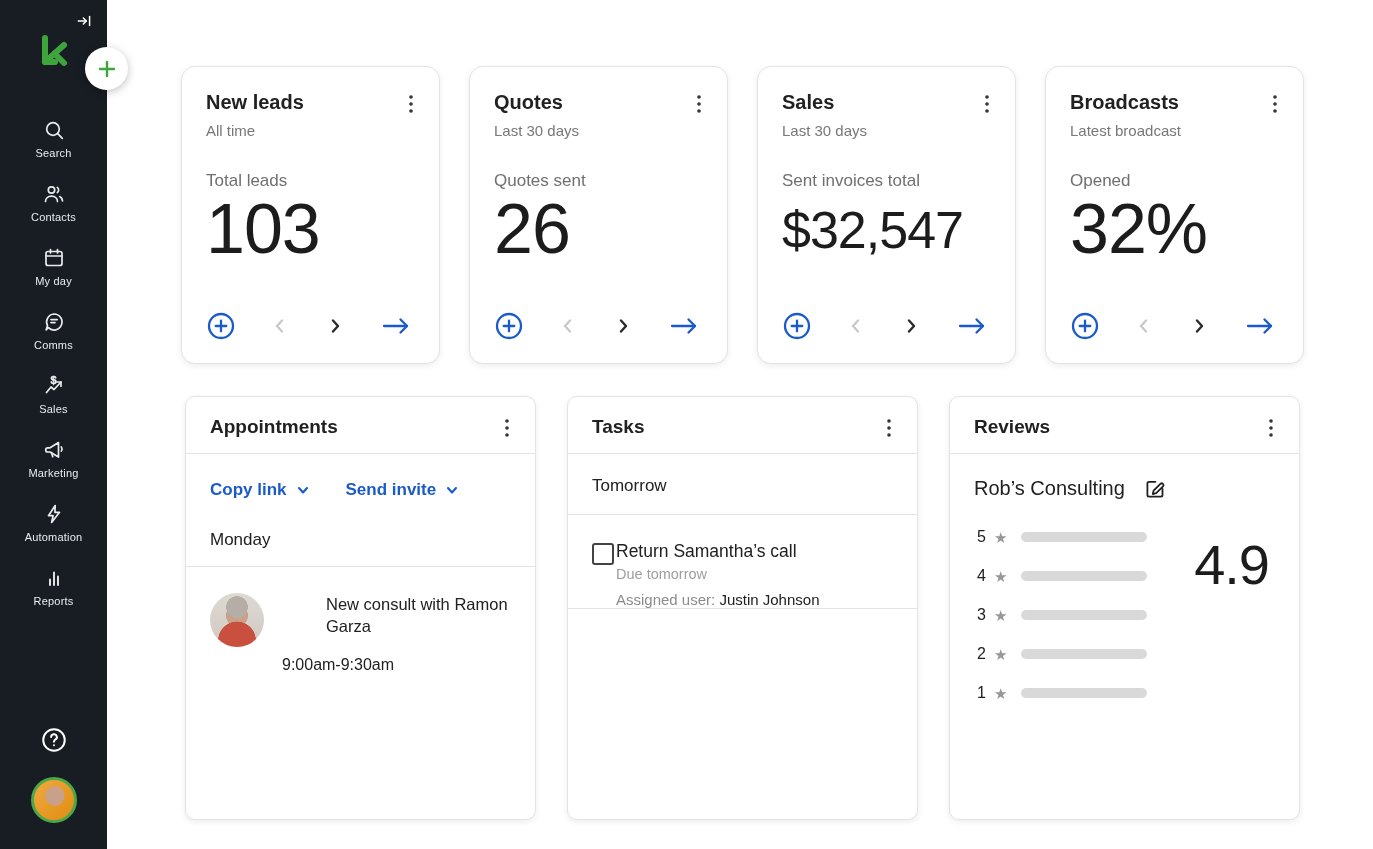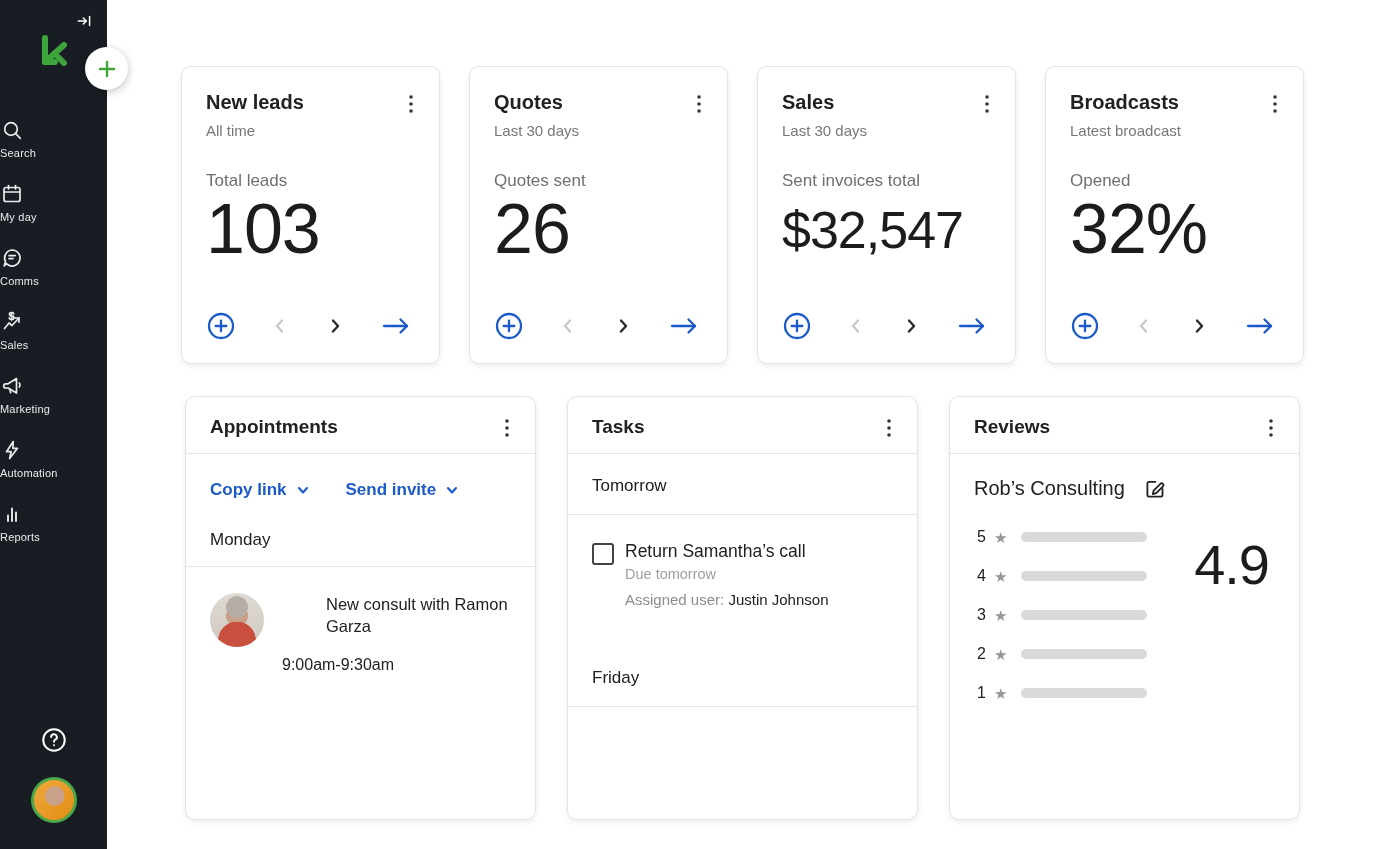--- a/index.html
+++ b/index.html
@@ -26,21 +26,21 @@
   .expand-btn{align-self:flex-end;margin:10px 12px 0 0;background:none;border:none;color:#fff;cursor:pointer;height:22px;}
   .logo{margin-top:2px;}
   .fab{
     position:absolute;left:85px;top:47px;width:43px;height:43px;border-radius:50%;
     background:#fff;border:none;box-shadow:0 2px 8px rgba(0,0,0,.25);
     display:flex;align-items:center;justify-content:center;cursor:pointer;z-index:6;
   }
   .nav{margin-top:34px;width:100%;display:flex;flex-direction:column;}
   .nav-item{
     position:relative;width:100%;height:64px;display:flex;flex-direction:column;
-    justify-content:center;gap:5px;color:#e9ecee;cursor:pointer;
+    align-items:center;justify-content:center;gap:5px;color:#e9ecee;cursor:pointer;
   }
   .nav-item .nav-label{font-size:11px;letter-spacing:.2px;}
   .nav-item.active{background:var(--sidebar-active-bg);color:#fff;}
   .nav-item.active::before{
     content:"";position:absolute;left:0;top:0;bottom:0;width:6px;background:var(--accent-green);
   }
   .sidebar-bottom{margin-top:auto;display:flex;flex-direction:column;align-items:center;gap:22px;padding-bottom:26px;}
   .help-btn{background:none;border:none;color:#fff;cursor:pointer;}
   .user-avatar{
     width:46px;height:46px;border-radius:50%;border:3px solid #4aa84a;cursor:pointer;
@@ -53,21 +53,21 @@
   .main{margin-left:107px;padding-top:66px;}
   .stats-row{display:flex;gap:29px;margin-left:74px;}
   .widgets-row{display:flex;gap:31px;margin-left:78px;margin-top:32px;}
 
   .card{
     background:#fff;border:1px solid var(--line);border-radius:10px;
     box-shadow:0 2px 6px rgba(0,0,0,.08);
   }
 
   
-  .stat-card{width:259px;height:298px;padding:24px 22px 18px 24px;display:flex;flex-direction:column;}
+  .stat-card{width:259px;height:298px;padding:24px 22px 18px 24px;display:flex;flex-direction:column;border-radius:14px;}
   .stat-head{display:flex;justify-content:space-between;align-items:flex-start;}
   .stat-title{font-size:20px;font-weight:600;color:var(--ink);}
   .kebab-btn{background:none;border:none;cursor:pointer;padding:2px 4px;margin-top:2px;}
   .stat-subtitle{font-size:15px;color:#777;margin-top:7px;}
   .metric-label{font-size:17px;color:var(--ink-soft);margin-top:32px;}
   .metric-value{font-size:70px;font-weight:300;color:#1c1c1c;letter-spacing:-1px;margin-top:2px;line-height:1.05;white-space:nowrap;}
   .metric-value.small{font-size:52px;margin-top:12px;}
   .stat-controls{margin-top:auto;display:flex;align-items:center;justify-content:space-between;padding:0 4px 4px 0;}
   .icon-btn{background:none;border:none;cursor:pointer;display:flex;align-items:center;justify-content:center;}
   .chev-disabled{color:#c9c9c9;}
@@ -92,21 +92,21 @@
       radial-gradient(circle at 50% 88%, #c94f3f 0 34%, transparent 35%),
       radial-gradient(circle at 50% 26%, #b5aea7 0 22%, transparent 23%),
       radial-gradient(circle at 50% 42%, #c9a18b 0 26%, transparent 27%),
       linear-gradient(#ded9d2, #cfc9c2);
   }
   .event-title{font-size:16.5px;color:var(--ink);line-height:1.35;max-width:210px;margin-left:44px;}
   .event-time{font-size:16px;color:var(--ink);margin-top:18px;}
 
   
   .task-section-label{font-size:17px;font-weight:500;padding:22px 24px 18px 24px;}
-  .task-item{display:flex;gap:11px;padding:26px 24px 0 24px;}
+  .task-item{display:flex;gap:2px;padding:26px 24px 0 24px;}
   .checkbox{width:22px;height:22px;border:2px solid #434343;border-radius:3px;background:#fff;cursor:pointer;flex:none;margin-top:2px;}
   .task-title{font-size:17.5px;color:var(--ink);}
   .task-due{font-size:14.5px;color:#9e9e9e;margin-top:4px;}
   .task-assigned{font-size:15px;margin-top:9px;}
   .task-assigned .assigned-label{color:#8b8b8b;}
   .task-assigned .assigned-user{color:var(--ink);}
   .tasks-second{margin-top:38px;}
 
   
   .reviews-body{padding:22px 24px 0 24px;}
@@ -162,20 +162,31 @@
       <span>
         <svg width="24" height="24" viewBox="0 0 24 24" fill="none" stroke="currentColor" stroke-width="1.7" stroke-linecap="round">
           <circle cx="11" cy="11" r="6.3"></circle>
             <line x1="15.7" y1="15.7" x2="20.3" y2="20.3"></line>
         </svg>
       </span>
       <span class="nav-label">Search</span>
     </div>
 
 
+    <div class="nav-item">
+      <span>
+        <svg width="24" height="24" viewBox="0 0 24 24" fill="none" stroke="currentColor" stroke-width="1.7" stroke-linecap="round" stroke-linejoin="round">
+          <circle cx="9.5" cy="8" r="3.2"></circle>
+            <path d="M3.5 19.5 c0-3.4 2.7-5.4 6-5.4 s6 2 6 5.4"></path>
+          <path d="M15.3 5.4 a3.2 3.2 0 0 1 0 5.2"></path>
+            <path d="M17.8 14.6 c1.6.9 2.6 2.4 2.7 4.3"></path>
+        </svg>
+      </span>
+      <span class="nav-label">Contacts</span>
+    </div>
 
     <div class="nav-item">
       <span>
         <svg width="24" height="24" viewBox="0 0 24 24" fill="none" stroke="currentColor" stroke-width="1.7" stroke-linecap="round">
           <rect x="4" y="5.5" width="16" height="14" rx="2"></rect>
             <line x1="4" y1="10" x2="20" y2="10"></line>
           <line x1="8.5" y1="3.5" x2="8.5" y2="7"></line>
             <line x1="15.5" y1="3.5" x2="15.5" y2="7"></line>
         </svg>
       </span>
@@ -512,21 +523,20 @@
         <span class="checkbox"></span>
         <div>
           <div class="task-title">Return Samantha’s call</div>
           <div class="task-due">Due tomorrow</div>
           <div class="task-assigned">
             <span class="assigned-label">Assigned user:</span>
             <span class="assigned-user">Justin Johnson</span>
           </div>
         </div>
       </div>
-      <div class="task-section-label tasks-second">Friday</div>
       <div class="divider"></div>
     </div>
 
     <div class="card widget-card">
       <div class="widget-head">
         <span class="widget-title">Reviews</span>
         <button class="kebab-btn">
           <svg width="4" height="18" viewBox="0 0 4 18" fill="#333">
               <circle cx="2" cy="2" r="1.8"></circle>
               <circle cx="2" cy="9" r="1.8"></circle>

